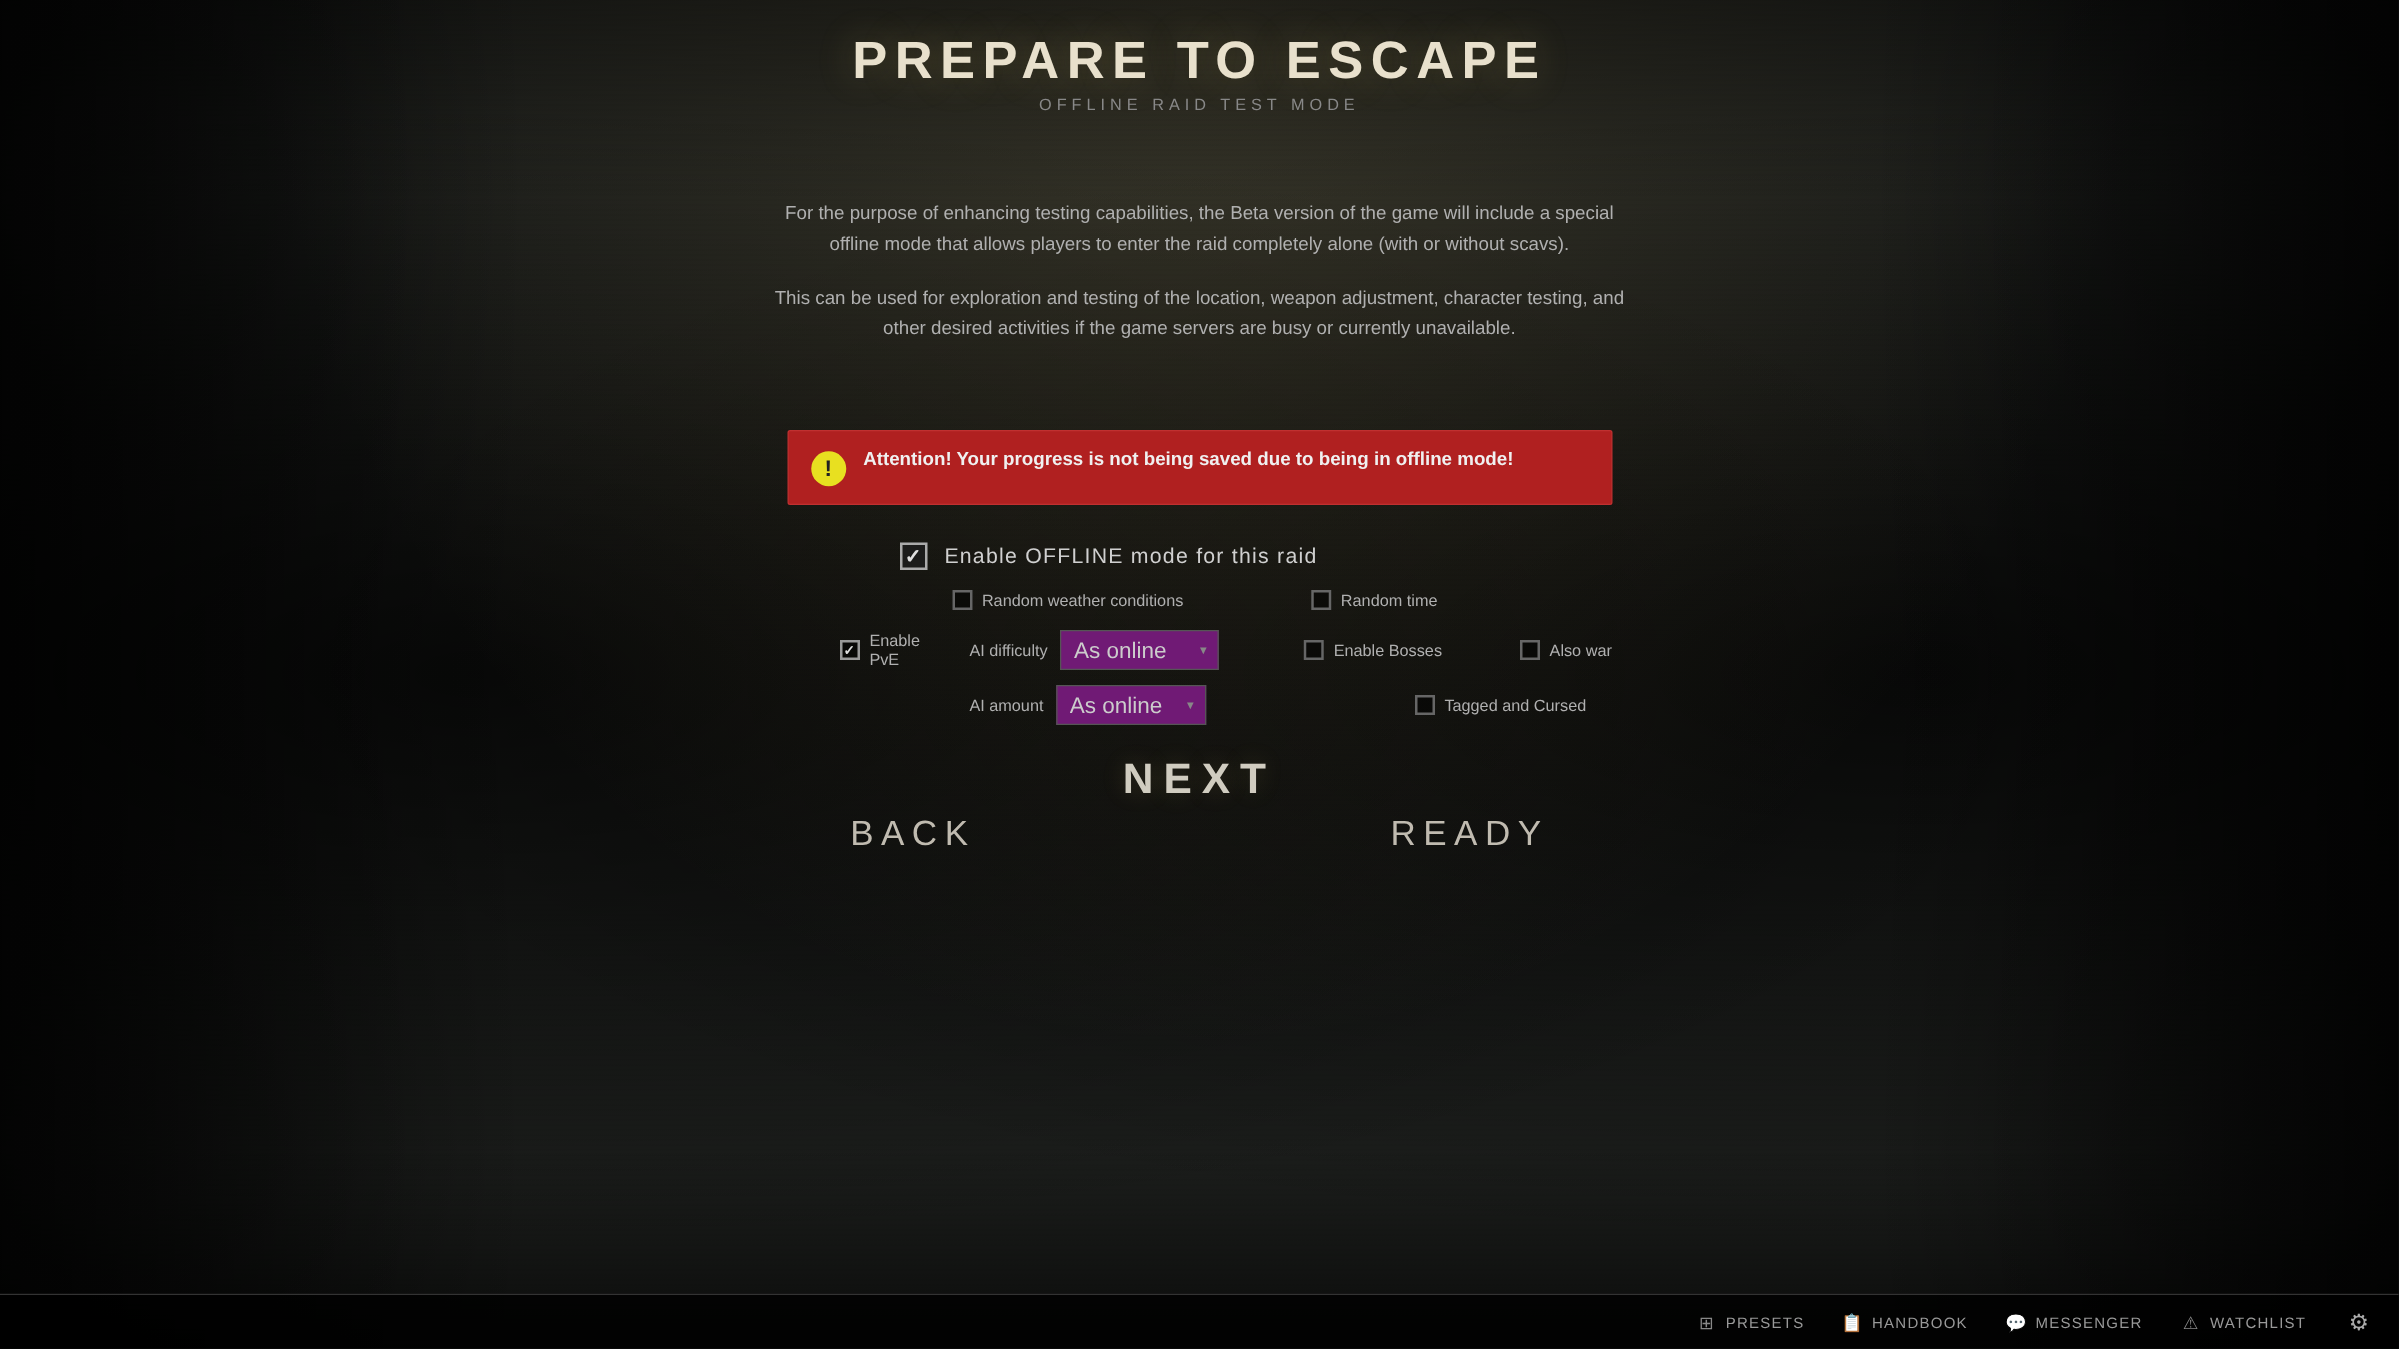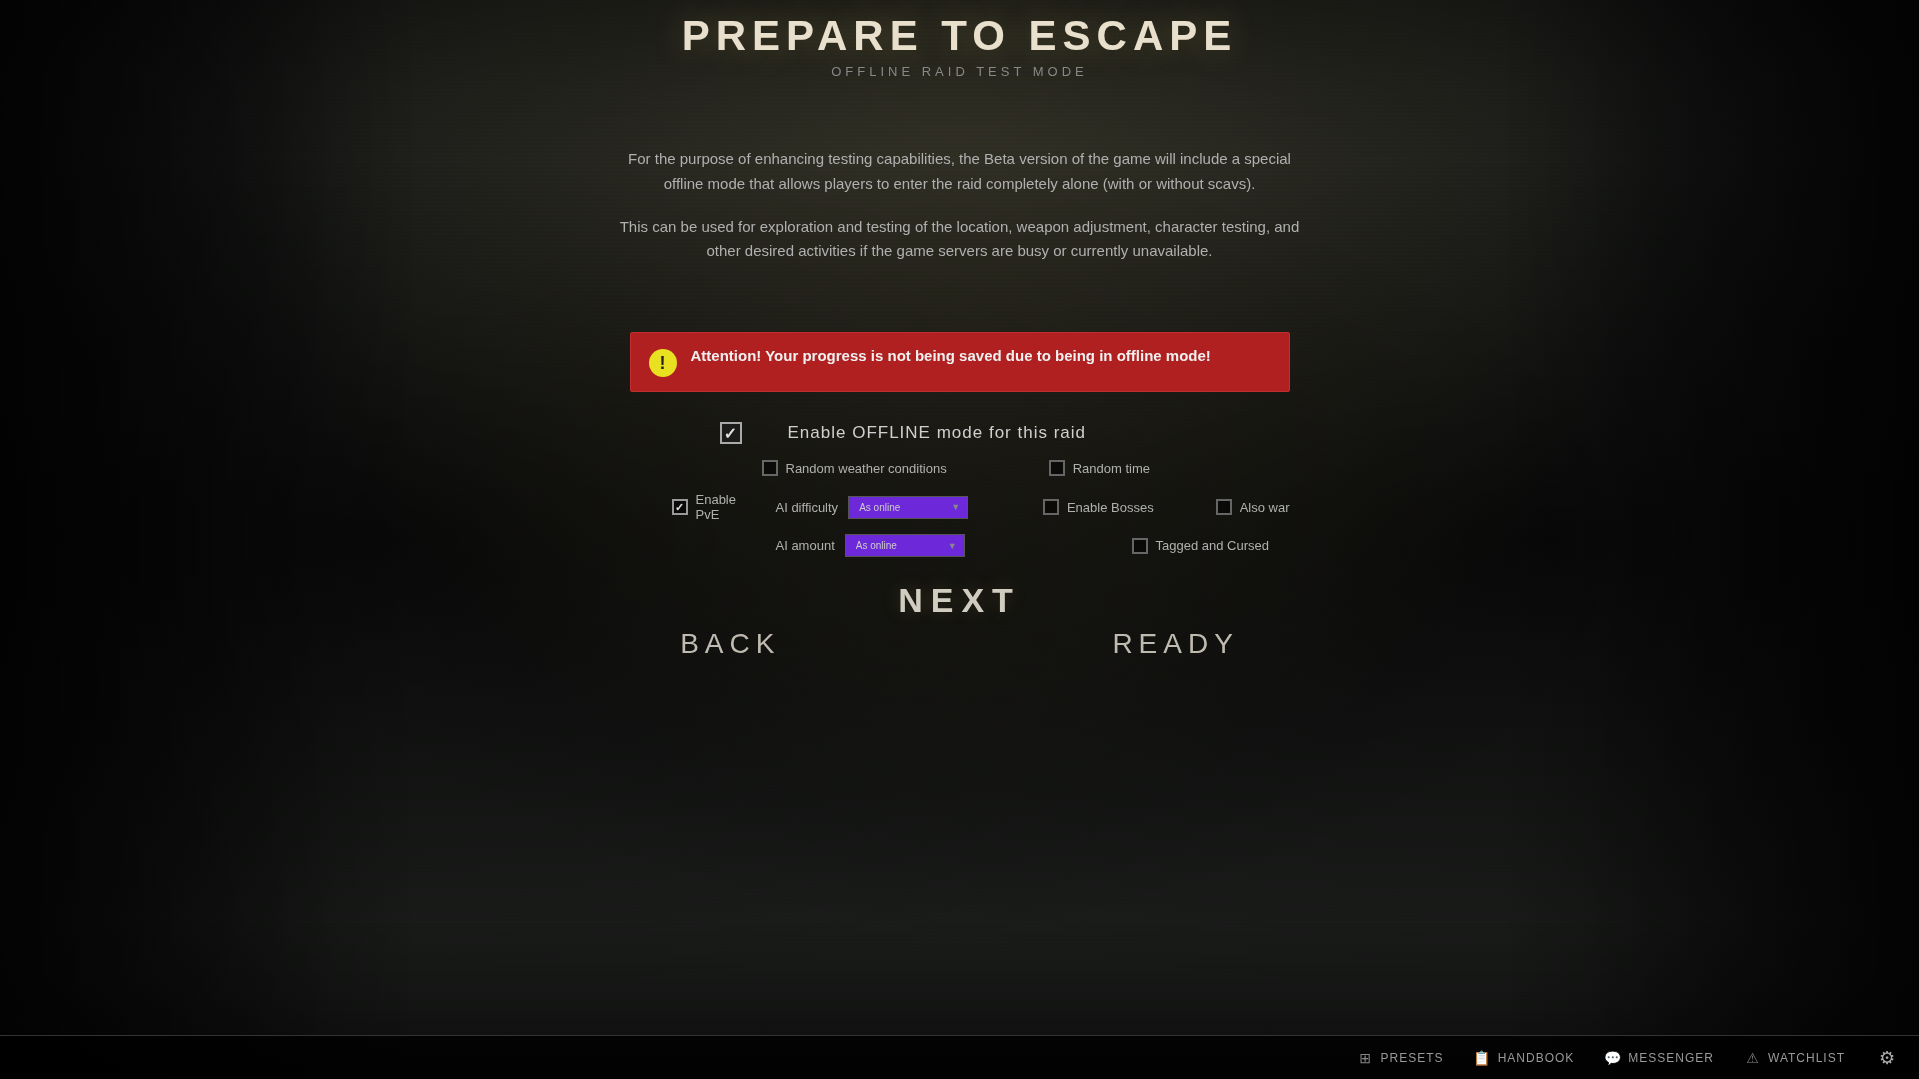--- a/index.html
+++ b/index.html
@@ -48,21 +48,21 @@
       z-index: 10;
       display: flex;
       flex-direction: column;
       align-items: center;
       height: 100%;
     }
 
     
     .header {
       text-align: center;
-      margin-top: 12px;
+      margin-top: 24px;
       margin-bottom: 8px;
     }
 
     .page-title {
       font-size: 42px;
       font-weight: 900;
       letter-spacing: 6px;
       color: #e8e0cc;
       text-transform: uppercase;
       font-family: 'Arial Black', 'Arial', sans-serif;
@@ -176,21 +176,20 @@
       content: '✓';
       color: #e0e0e0;
       font-size: 16px;
       font-weight: 700;
     }
 
     .checkbox-label {
       font-size: 17px;
       color: #d0d0d0;
       letter-spacing: 1px;
-      margin-left: 32px;
     }
 
     
     .sub-options-row {
       display: flex;
       gap: 60px;
       align-self: flex-start;
       margin-left: 90px;
     }
 
@@ -292,24 +291,24 @@
       position: absolute;
       right: 8px;
       top: 50%;
       transform: translateY(-50%);
       font-size: 9px;
       color: #888;
       pointer-events: none;
     }
 
     .dropdown-wrapper select {
-      background: #6d28d9;
+      background: #701a75;
       border: 1px solid #555;
       color: #ccc;
-      font-size: 10px;
+      font-size: 18px;
       padding: 5px 28px 5px 10px;
       appearance: none;
       cursor: pointer;
       min-width: 120px;
       outline: none;
     }
 
     
     .buttons-section {
       margin-top: 20px;

